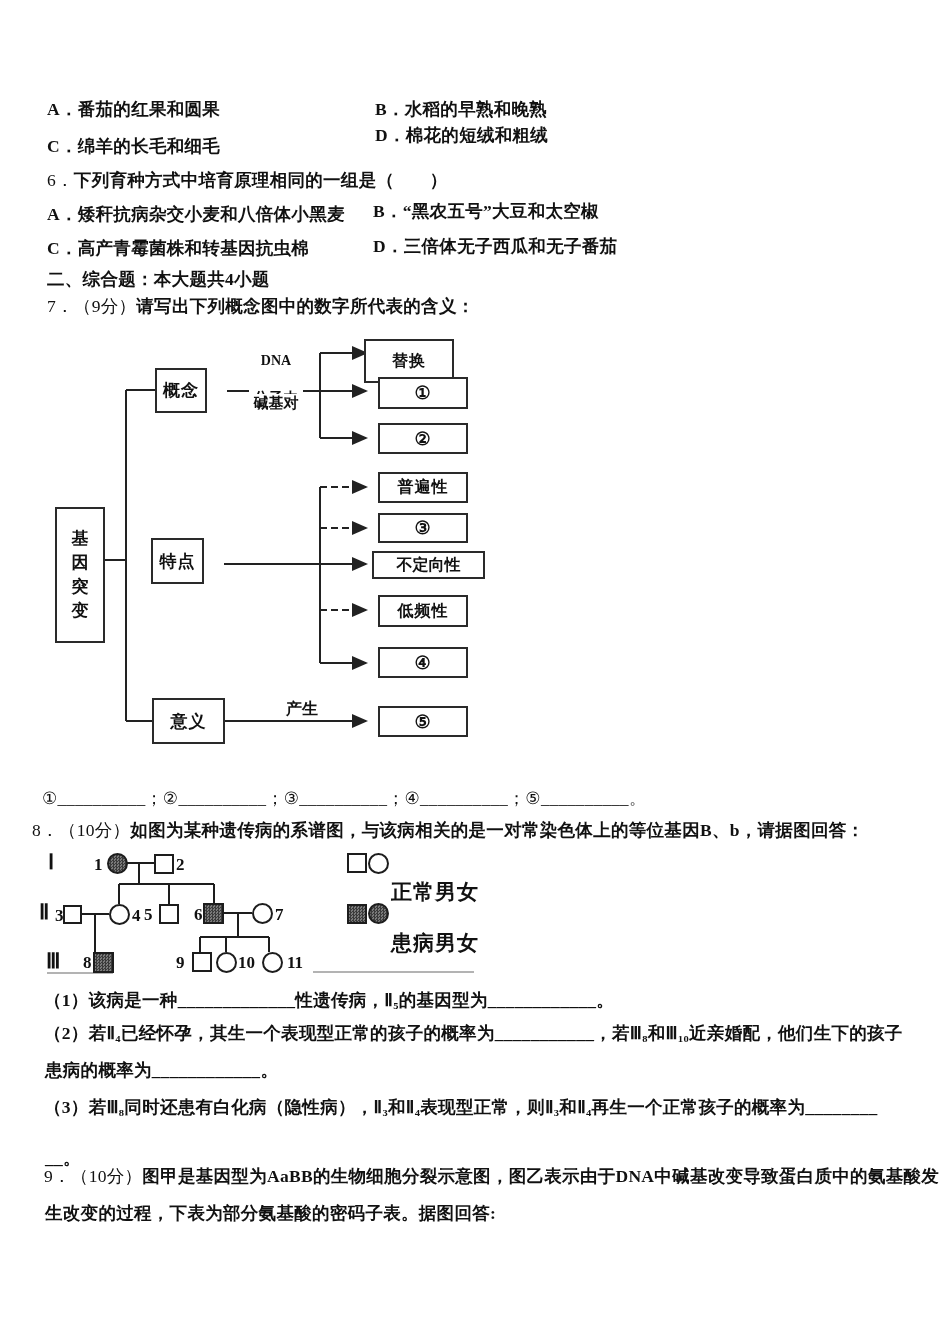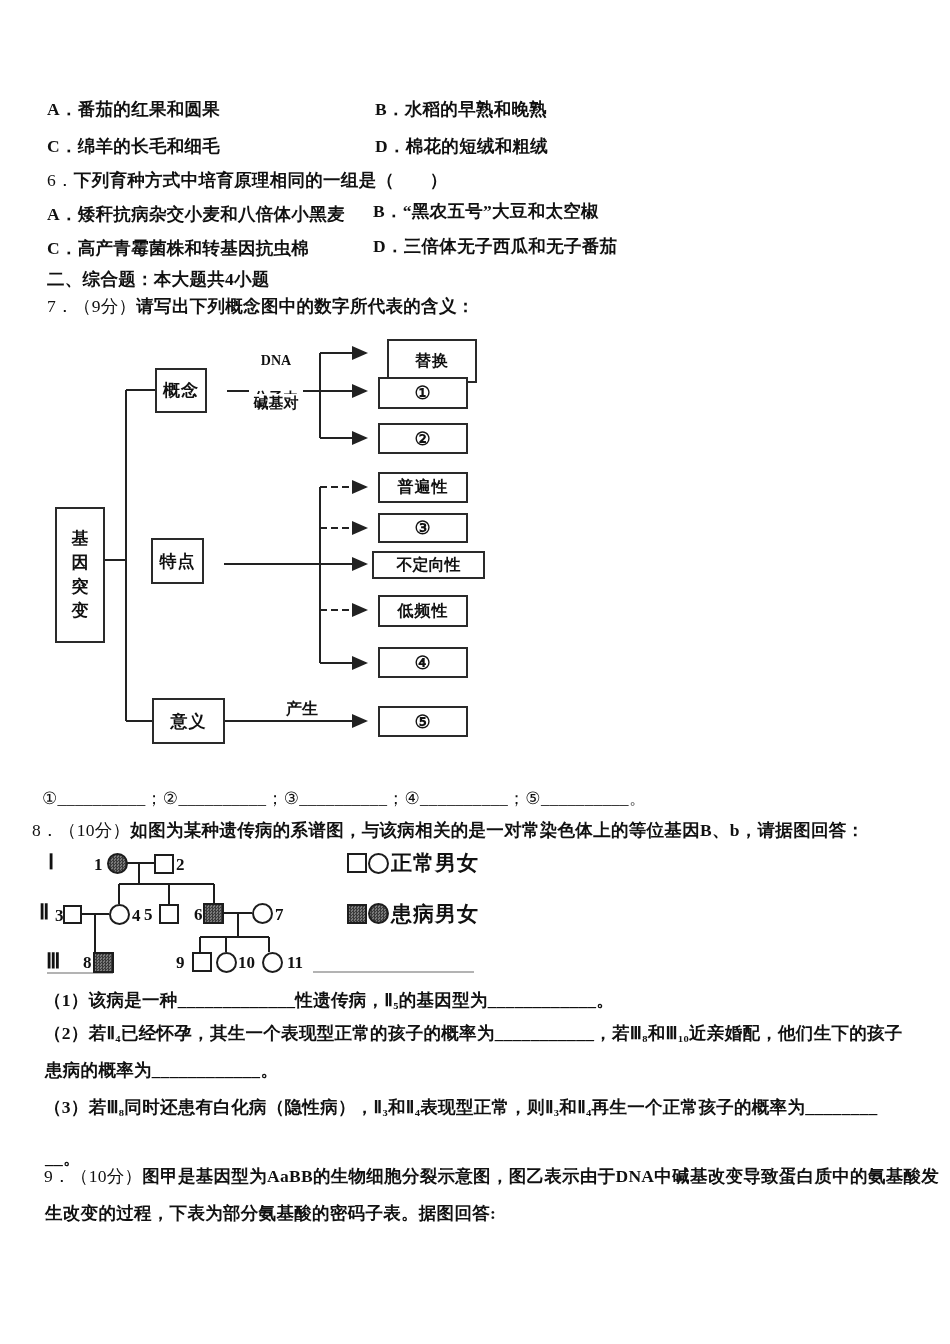--- a/index.html
+++ b/index.html
@@ -17,32 +17,32 @@
          font-size:17px;font-weight:700;letter-spacing:0;}
   .elabel{position:absolute;background:#fff;font-weight:700;text-align:center;white-space:nowrap;}
   
   .pshape{position:absolute;box-sizing:border-box;border:2px solid #1d1d1d;background:#fff;}
   .circle{border-radius:50%;}
   .affected{background-color:#555;
             background-image:repeating-conic-gradient(#3b3b3b 0% 25%,#7a7a7a 25% 50%);
             background-size:3px 3px;}
   .rn{position:absolute;font-size:21px;font-weight:700;line-height:23px;}
   .pnum{position:absolute;font-size:17px;font-weight:700;line-height:19px;}
-  .legendtext{position:absolute;font-size:21px;font-weight:700;letter-spacing:1px;line-height:24px;}
+  .legendtext{position:absolute;font-size:21px;font-weight:700;letter-spacing:1px;line-height:24px;margin-top:29px;}
   svg{overflow:visible;}
 </style>
 </head>
 <body>
 
 <div id="page">
 
   <div class="t b" style="left:47px;top:99px">A．番茄的红果和圆果</div>
   <div class="t b" style="left:375px;top:99px">B．水稻的早熟和晚熟</div>
   <div class="t b" style="left:47px;top:136px">C．绵羊的长毛和细毛</div>
-  <div class="t b" style="left:375px;top:136px">D．棉花的短绒和粗绒</div>
+  <div class="t b" style="left:375px;top:125px">D．棉花的短绒和粗绒</div>
 
   <div class="t" style="left:47px;top:170px"><span class="n">6．</span><span class="b">下列育种方式中培育原理相同的一组是（　　）</span></div>
   <div class="t b" style="left:47px;top:204px">A．矮秆抗病杂交小麦和八倍体小黑麦</div>
   <div class="t b" style="left:373px;top:201px">B．“黑农五号”大豆和太空椒</div>
   <div class="t b" style="left:373px;top:236px">D．三倍体无子西瓜和无子番茄</div>
   <div class="t b" style="left:47px;top:238px">C．高产青霉菌株和转基因抗虫棉</div>
 
   <div class="t b" style="left:47px;top:269px">二、综合题：本大题共4小题</div>
 
   <div class="t" style="left:47px;top:296px"><span class="n">7．（9分）</span><span class="b">请写出下列概念图中的数字所代表的含义：</span></div>
@@ -77,21 +77,21 @@
       </g>
     </svg>
 
     <div class="dbox" style="left:55px;top:507px;width:50px;height:136px">
         <div class="vtext">基因突变</div>
       </div>
     <div class="dbox" style="left:155px;top:368px;width:52px;height:45px;font-size:17px">概念</div>
     <div class="dbox" style="left:151px;top:538px;width:53px;height:46px;font-size:17px">特点</div>
     <div class="dbox" style="left:152px;top:698px;width:73px;height:46px;font-size:17px">意义</div>
 
-    <div class="dbox" style="left:387px;top:339px;width:90px;height:44px">替换</div>
+    <div class="dbox" style="left:364px;top:339px;width:90px;height:44px">替换</div>
     <div class="dbox" style="left:378px;top:377px;width:90px;height:32px;font-size:18px">①</div>
     <div class="dbox" style="left:378px;top:423px;width:90px;height:31px;font-size:18px">②</div>
     <div class="dbox" style="left:378px;top:472px;width:90px;height:31px">普遍性</div>
     <div class="dbox" style="left:378px;top:513px;width:90px;height:30px;font-size:18px">③</div>
     <div class="dbox" style="left:372px;top:551px;width:113px;height:28px;letter-spacing:0">不定向性</div>
     <div class="dbox" style="left:378px;top:595px;width:90px;height:32px">低频性</div>
     <div class="dbox" style="left:378px;top:647px;width:90px;height:31px;font-size:18px">④</div>
     <div class="dbox" style="left:378px;top:706px;width:90px;height:31px;font-size:18px">⑤</div>
 
     <div class="elabel" style="left:255px;top:353px;width:42px;font-size:14px">DNA</div>

